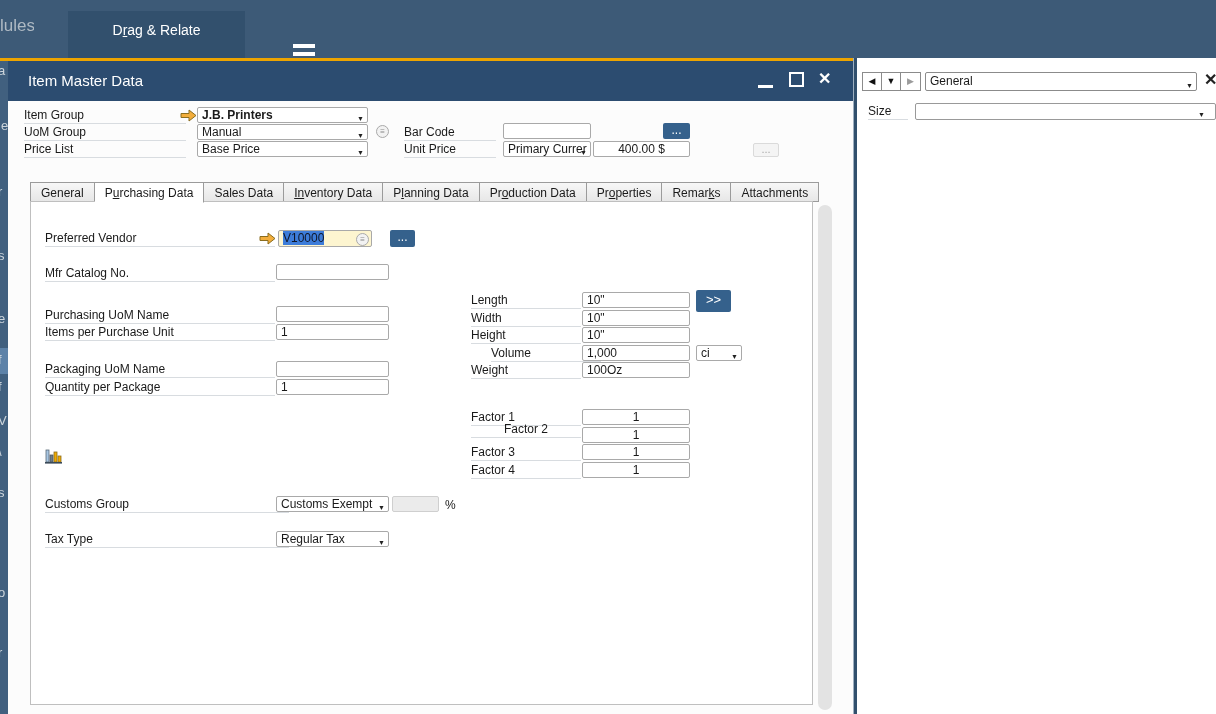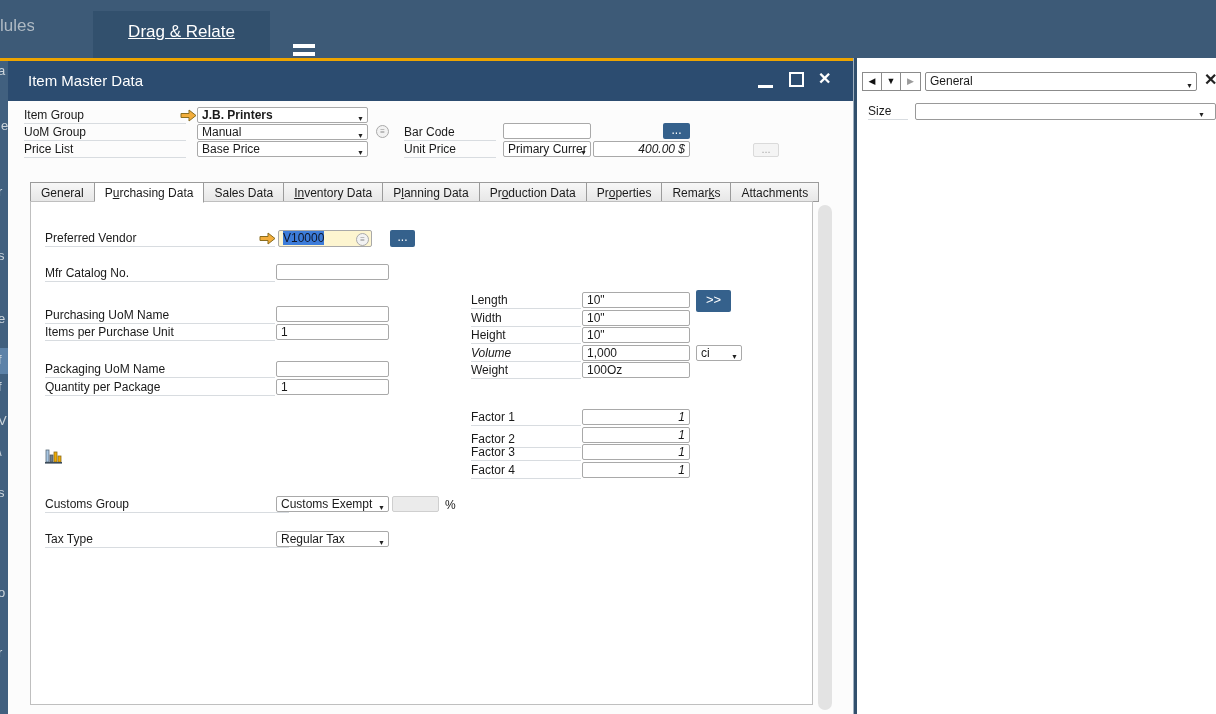--- a/index.html
+++ b/index.html
@@ -3,22 +3,22 @@
 <meta charset="utf-8">
 <style>
   * { margin:0; padding:0; box-sizing:border-box; }
   html,body { width:1216px; height:714px; overflow:hidden; background:#fff;
               font-family:"Liberation Sans", sans-serif; font-size:12px; color:#1a1a1a; }
   .abs { position:absolute; }
 
   
   .topbar { left:0; top:0; width:1216px; height:58px; background:#3d5a77; }
   .module-partial { left:0; top:16px; width:34px; height:26px; color:#aeb9c3; font-size:17px; overflow:hidden; }
-  .dragrelate { left:93px; top:11px; width:177px; height:47px; background:#32506d; color:#fff;
-                font-size:17px; text-align:center; padding-top:11px;text-decoration:underline; }
+  .dragrelate { left:68px; top:11px; width:177px; height:47px; background:#32506d; color:#fff;
+                font-size:14px; text-align:center; padding-top:11px; }
   .grip-bar { width:22px; height:4px; background:#fff; left:293px; }
   .gold-line { left:0; top:58px; width:855px; height:3px; background:#eda400; }
 
   
   .left-strip { left:0; top:61px; width:8px; height:653px; background:#41607f; overflow:hidden; }
   .left-strip .frag { position:absolute; left:-2px; color:#cdd5dc; font-size:13px; }
   .left-strip .hl { position:absolute; left:0; top:287px; width:8px; height:26px; background:#5d82a8; }
 
   
   .titlebar { left:8px; top:61px; width:845px; height:40px; background:#2c4c70; }
@@ -33,21 +33,21 @@
   .lbl { position:absolute; height:16px; border-bottom:1px solid #d8dce0; }
   .fld { position:absolute; height:16px; background:#fff; border:1px solid #a9a9a9; border-radius:2px;
          padding:1px 4px; font-size:12px; line-height:13px; white-space:nowrap; overflow:hidden; }
   .sel { position:absolute; height:16px; background:#fff; border:1px solid #a9a9a9; border-radius:2px;
          padding:1px 14px 1px 4px; font-size:12px; line-height:13px; cursor:pointer; white-space:nowrap; overflow:hidden; }
   .sel .car { position:absolute; right:3px; top:4px; font-size:7px; color:#222; }
   .btn-dark { position:absolute; background:#35618c; color:#fff; border-radius:2px; text-align:center;
               font-size:12px; cursor:pointer; }
   .btn-gray { position:absolute; background:#f4f4f4; color:#a9a9a9; border:1px solid #dadada; border-radius:2px;
               text-align:center; font-size:11px; line-height:11px; cursor:pointer; }
-  .right { text-align:right;font-style:italic; }
+  .right { text-align:center; }
   .arrow-ico { position:absolute; width:17px; height:13px; cursor:pointer; }
   .cfl-ico { position:absolute; width:13px; height:13px; border:1px solid #a9a9a9; border-radius:50%;
              background:#f2f2f2; color:#8a8a8a; font-size:8px; line-height:11px; text-align:center; cursor:pointer; }
 
   
   .tabs { position:absolute; left:30px; top:182px; height:20px; display:flex; }
   .tab { border:1px solid #9b9b9b; border-left:none; background:linear-gradient(#f7f7f7,#e7e7e7);
          padding:3px 10px 0 10px; font-size:12px; cursor:pointer; height:20px; }
   .tab:first-child { border-left:1px solid #9b9b9b; }
   .tab.active { background:#fff; border-bottom:1px solid #fff; height:21px; position:relative; z-index:3; }
@@ -182,32 +182,32 @@
   <span class="lbl" style="left:440px; top:91px; width:110px;">Length</span>
   <div class="fld" style="left:551px; top:90px; width:108px;">10"</div>
   <div class="btn-dark" style="left:665px; top:88px; width:35px; height:22px; line-height:20px; font-size:13px;">&gt;&gt;</div>
 
   <span class="lbl" style="left:440px; top:109px; width:110px;">Width</span>
   <div class="fld" style="left:551px; top:108px; width:108px;">10"</div>
 
   <span class="lbl" style="left:440px; top:126px; width:110px;">Height</span>
   <div class="fld" style="left:551px; top:125px; width:108px;">10"</div>
 
-  <span class="lbl" style="left:440px; top:144px; width:110px;font-style:italic;">Volume</span>
+  <span class="lbl" style="left:460px; top:144px; width:110px;">Volume</span>
   <div class="fld" style="left:551px; top:143px; width:108px;">1,000</div>
   <div class="sel" style="left:665px; top:143px; width:46px;">
     <span>ci</span><span class="car">▼</span>
   </div>
 
   <span class="lbl" style="left:440px; top:161px; width:110px;">Weight</span>
   <div class="fld" style="left:551px; top:160px; width:108px;">100Oz</div>
 
   <span class="lbl" style="left:440px; top:208px; width:110px;">Factor 1</span>
   <div class="fld right" style="left:551px; top:207px; width:108px;">1</div>
-  <span class="lbl" style="left:440px; top:230px; width:110px;">Factor 2</span>
+  <span class="lbl" style="left:440px; top:220px; width:110px;text-align:center;">Factor 2</span>
   <div class="fld right" style="left:551px; top:225px; width:108px;">1</div>
   <span class="lbl" style="left:440px; top:243px; width:110px;">Factor 3</span>
   <div class="fld right" style="left:551px; top:242px; width:108px;">1</div>
   <span class="lbl" style="left:440px; top:261px; width:110px;">Factor 4</span>
   <div class="fld right" style="left:551px; top:260px; width:108px;">1</div>
 
   <svg class="chart-ico" style="left:14px; top:246px;" viewBox="0 0 18 17">
     <rect x="1" y="2" width="3" height="12" fill="#a9c7e3" stroke="#5a6a78" stroke-width="0.8"></rect>
     <rect x="5" y="7" width="3" height="7" fill="#6b7b89" stroke="#4a5560" stroke-width="0.8"></rect>
     <rect x="9" y="4" width="3" height="10" fill="#f0ab00" stroke="#8a6d1f" stroke-width="0.8"></rect>

